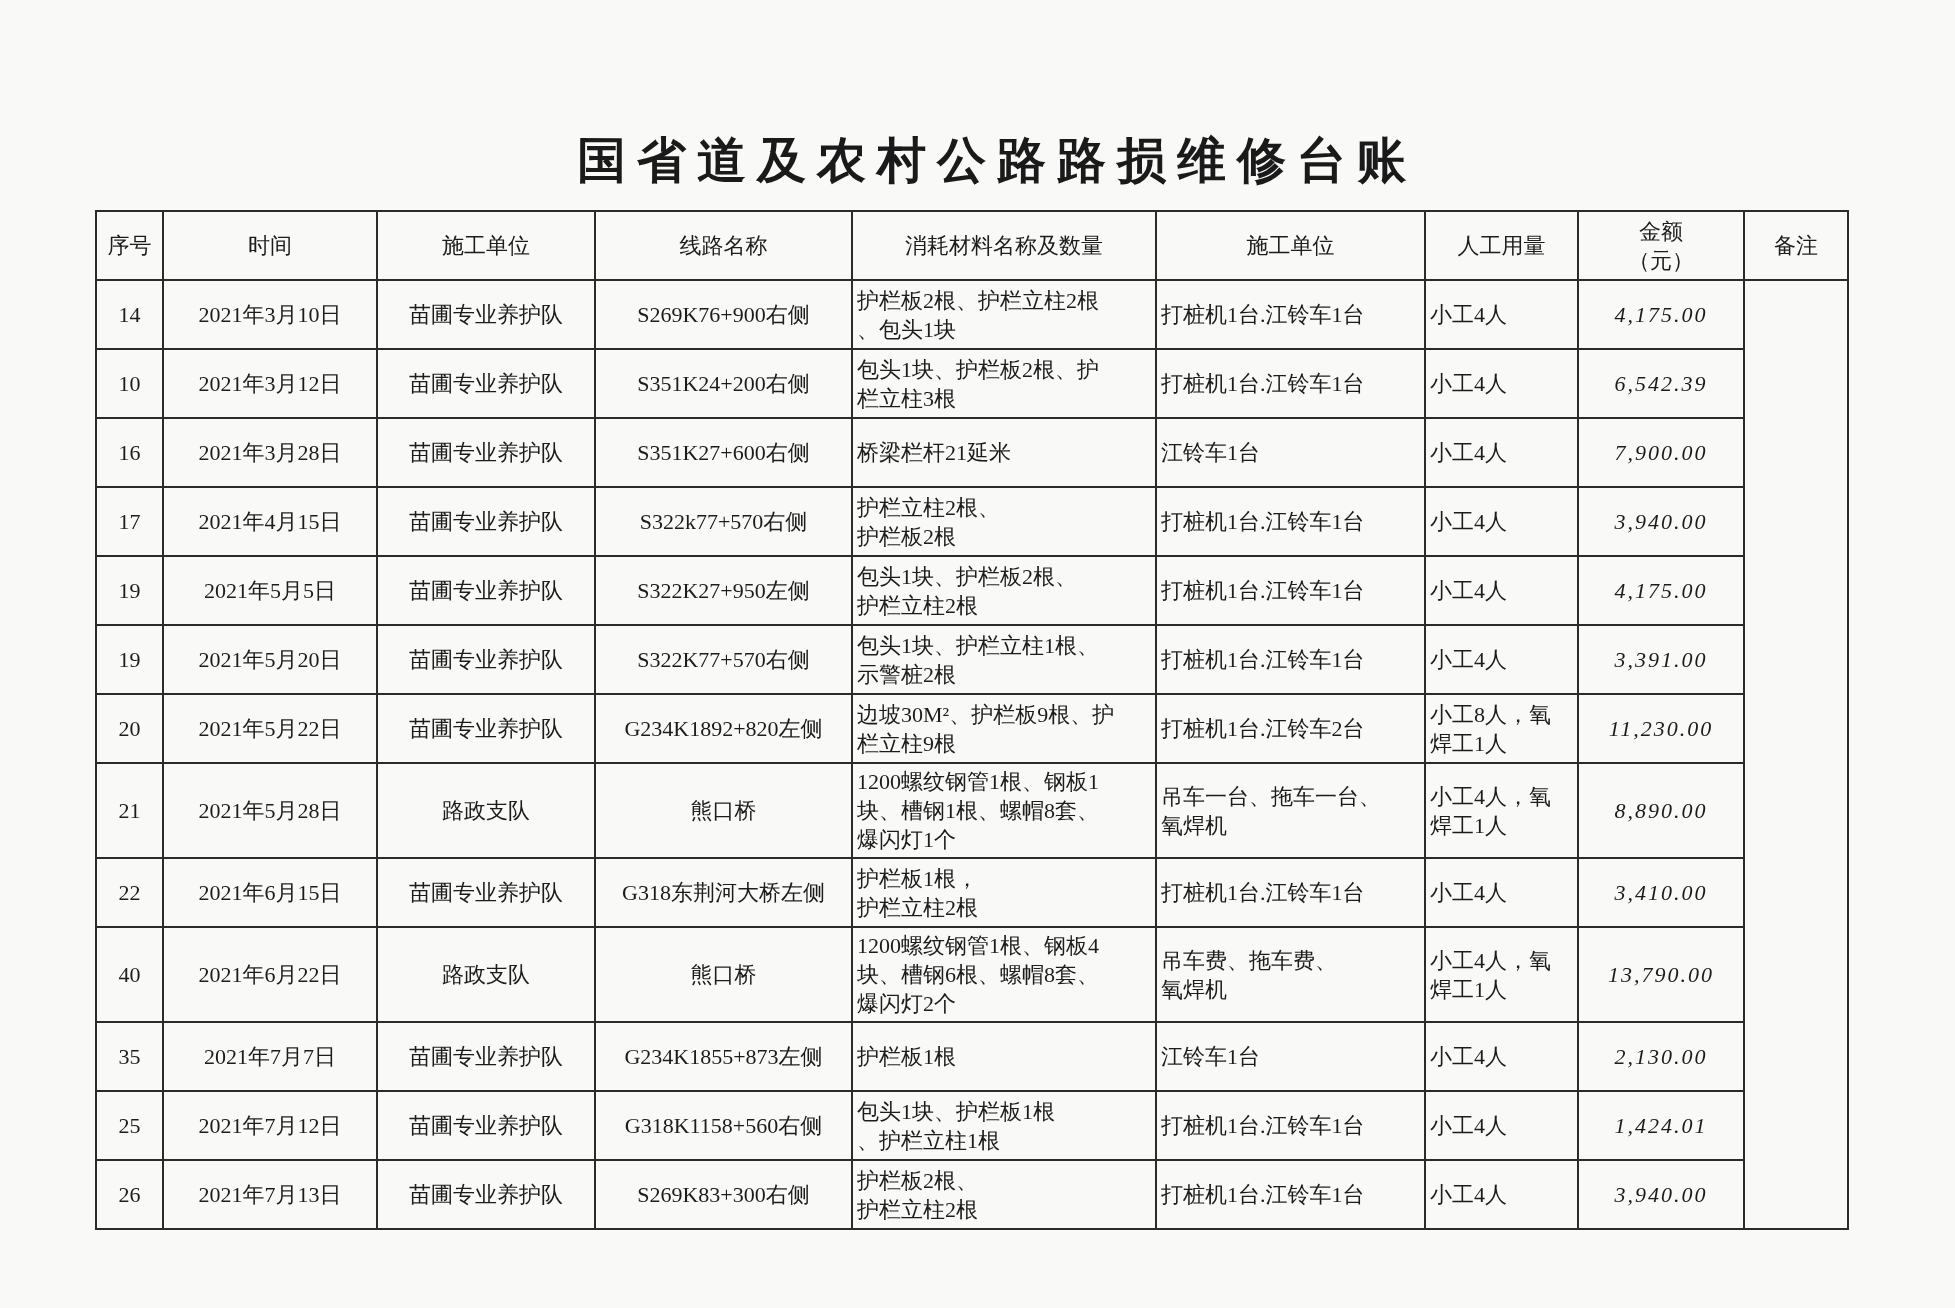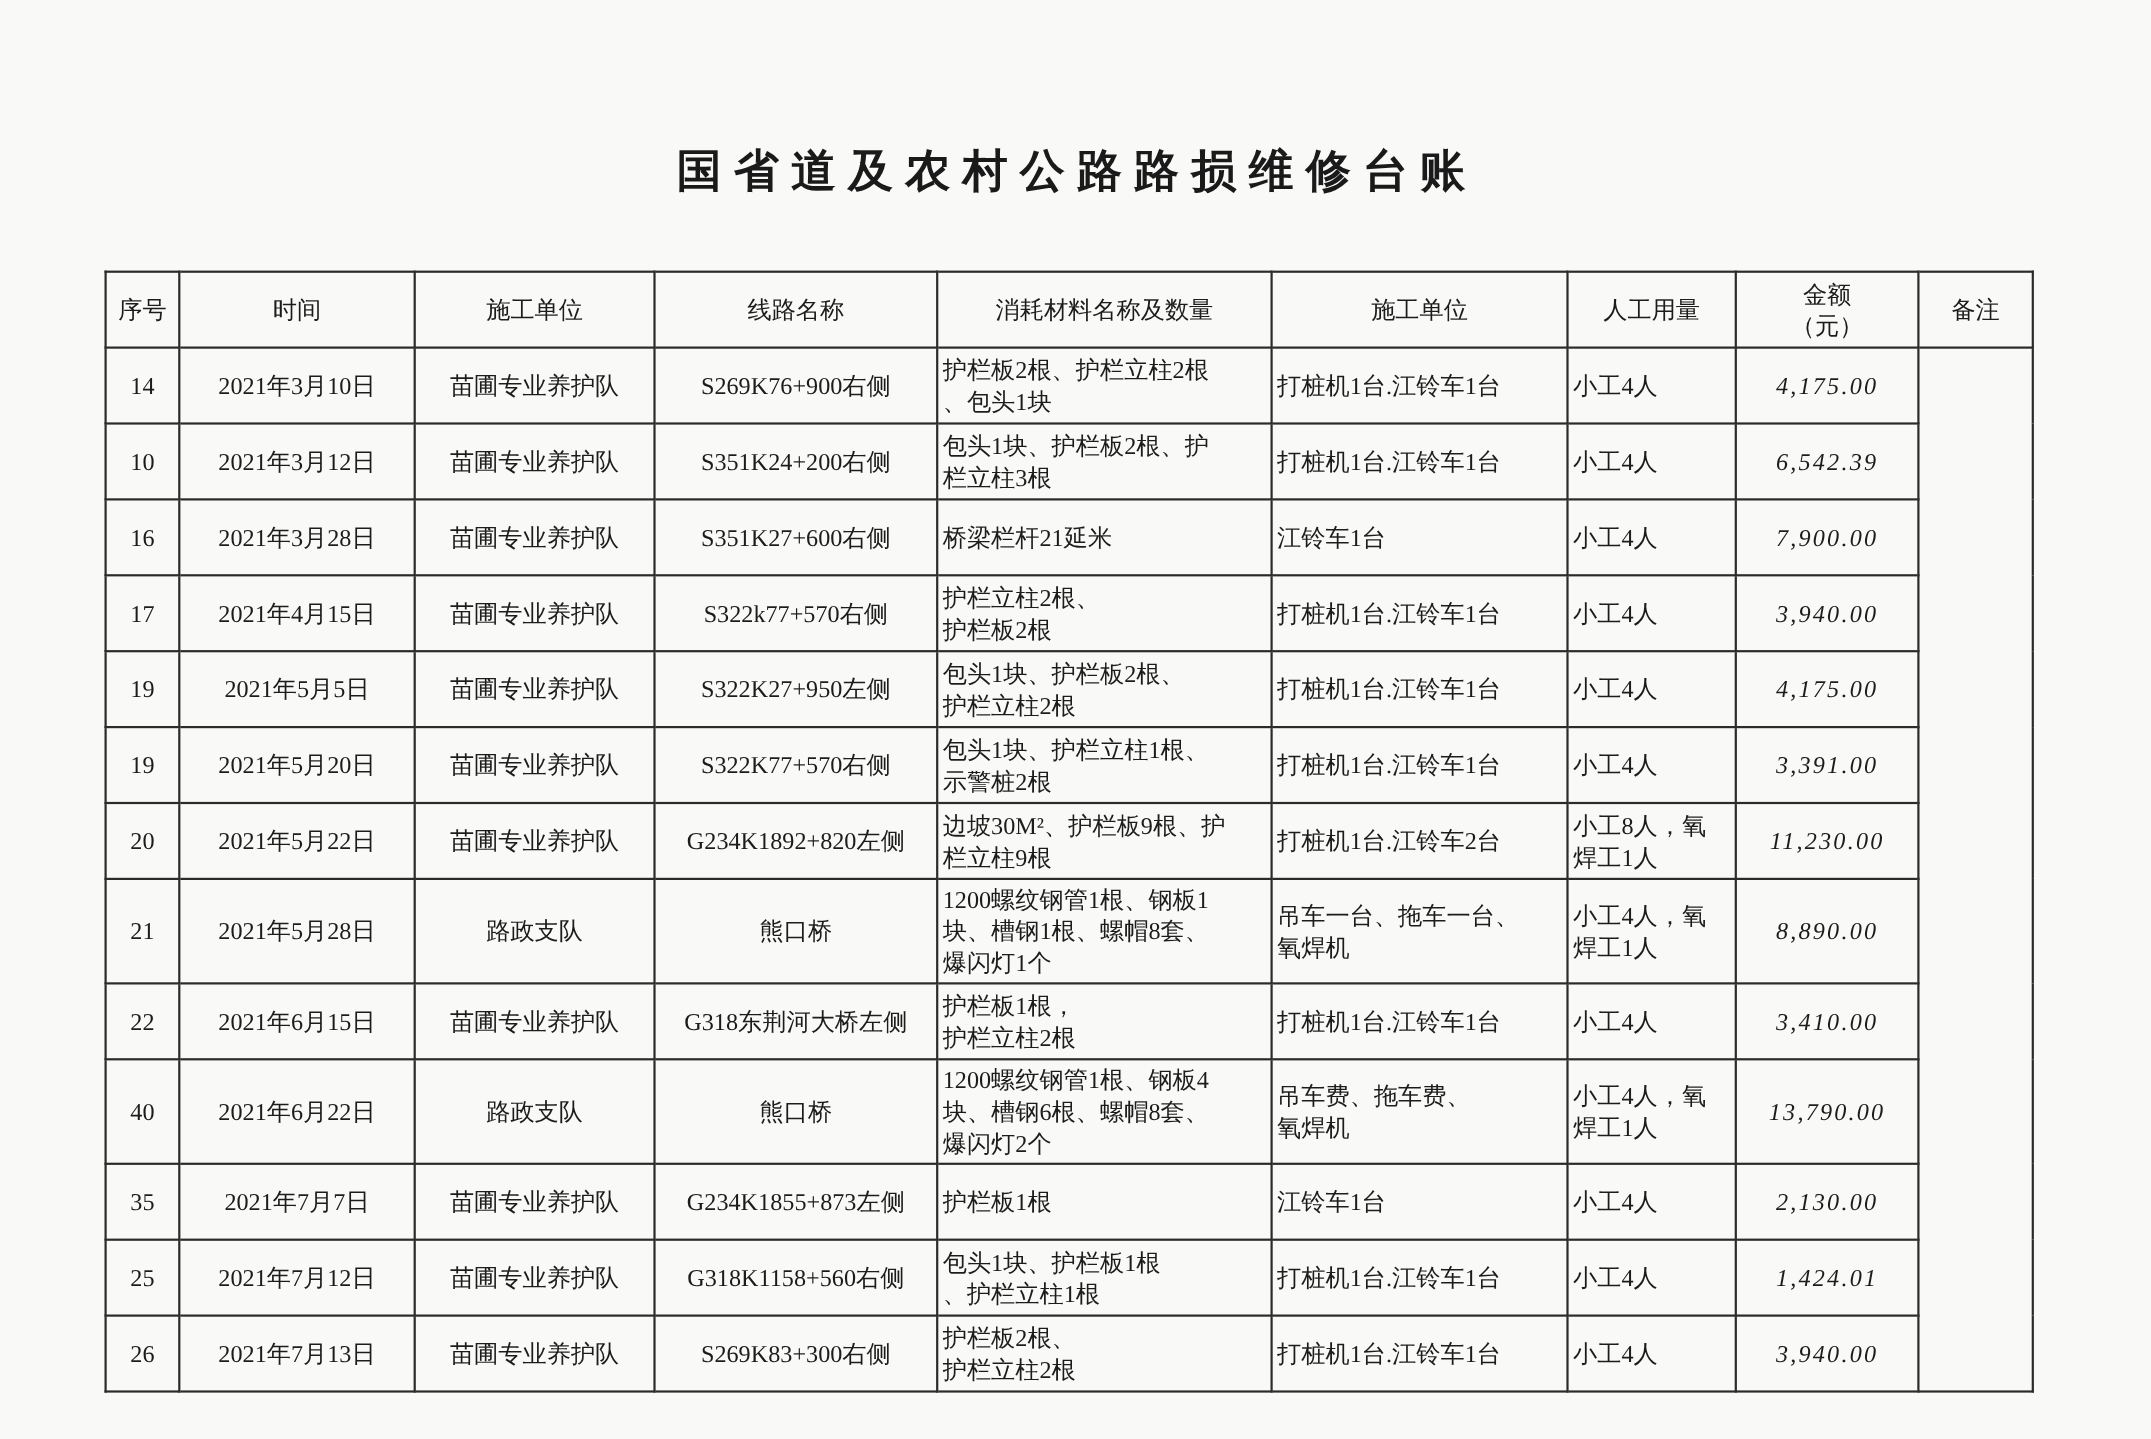--- a/index.html
+++ b/index.html
@@ -11,38 +11,37 @@
     height: 1308px;
     position: relative;
     background: #f9f9f7;
     font-family: "Liberation Serif", serif;
     color: #1c1c1c;
     overflow: hidden;
   }
   .page-title {
     position: absolute;
     top: 128px;
-    left: 94px;
+    left: 112px;
     width: 1770px;
     text-align: center;
-    font-size: 41px;
+    font-size: 49px;
     font-weight: 700;
     letter-spacing: 11px;
     color: #1a1a1a;
     white-space: nowrap;
   }
   table.ledger {
     position: absolute;
     left: 95px;
     top: 210px;
     border-collapse: collapse;
     table-layout: fixed;
     width: 1752px;
     background: transparent;
-    margin-top: 36px;
   }
   table.ledger th,
   table.ledger td {
     border: 2px solid #2b2b2b;
     font-size: 22px;
     line-height: 29px;
     vertical-align: middle;
     padding: 3px 4px;
     white-space: pre-line;
     overflow: hidden;

